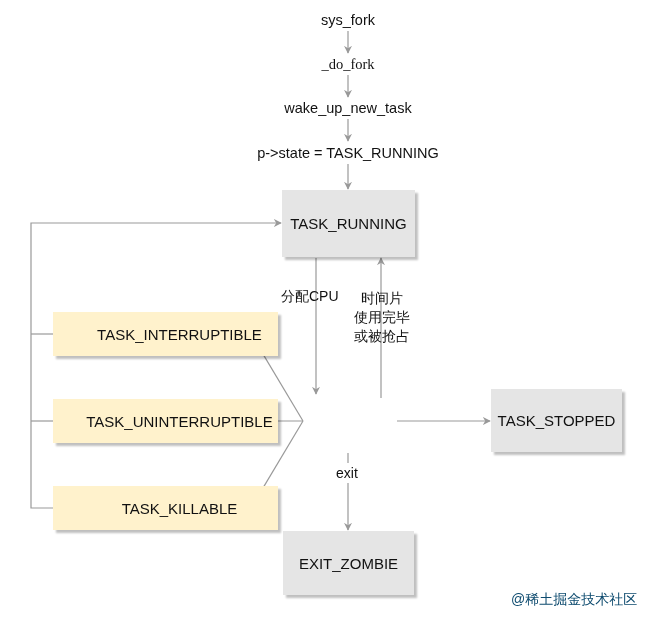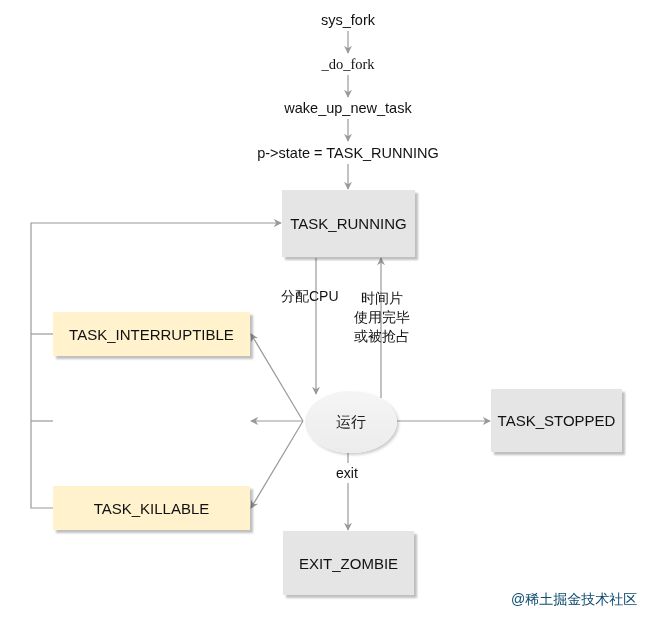--- a/index.html
+++ b/index.html
@@ -26,21 +26,21 @@
       position: absolute;
       display: flex;
       align-items: center;
       justify-content: center;
       font-size: 15px;
       color: #111;
       box-shadow: 3px 3px 2px rgba(0,0,0,0.25);
       white-space: nowrap;
     }
     .node.peach { background: #e5e5e5; }
-    .node.yellow { background: #FFF2CC; }
+    .node.yellow { background: #FFF2CC; padding-left: 28px; }
     .label {
       position: absolute;
       font-size: 14.5px;
       color: #111;
       white-space: nowrap;
       transform: translateX(-50%);
       text-align: center;
       line-height: 1.2;
     }
     .edge-label {
@@ -112,23 +112,23 @@
   </svg>
 
   <div class="label" style="left:348px;top:12px;">sys_fork</div>
   <div class="label" style="left:348px;top:56px;font-family:Liberation Serif, serif;">_do_fork</div>
   <div class="label" style="left:348px;top:100px;">wake_up_new_task</div>
   <div class="label" style="left:348px;top:145px;text-align:right;">p-&gt;state = TASK_RUNNING</div>
 
   <div class="node peach" style="left:282px;top:190px;width:133px;height:67px;">TASK_RUNNING</div>
 
   <div class="node yellow" style="left:53px;top:312px;width:197px;height:44px;">TASK_INTERRUPTIBLE</div>
+  <div class="node yellow" style="left:53px;top:399px;width:197px;height:44px;">TASK_UNINTERRUPTIBLE</div>
   <div class="node yellow" style="left:53px;top:486px;width:197px;height:44px;">TASK_KILLABLE</div>
 
-  <div class="ellipse">运行</div>
 
   <div class="node peach" style="left:283px;top:531px;width:131px;height:64px;">EXIT_ZOMBIE</div>
 
   <div class="node peach" style="left:491px;top:389px;width:131px;height:63px;">TASK_STOPPED</div>
 
   <div class="edge-label" style="left:281px;top:287px;">分配CPU</div>
   <div class="edge-label" style="left:352px;top:289px;width:60px;">
     <div>时间片</div>
     <div>使用完毕</div>
     <div>或被抢占</div>

